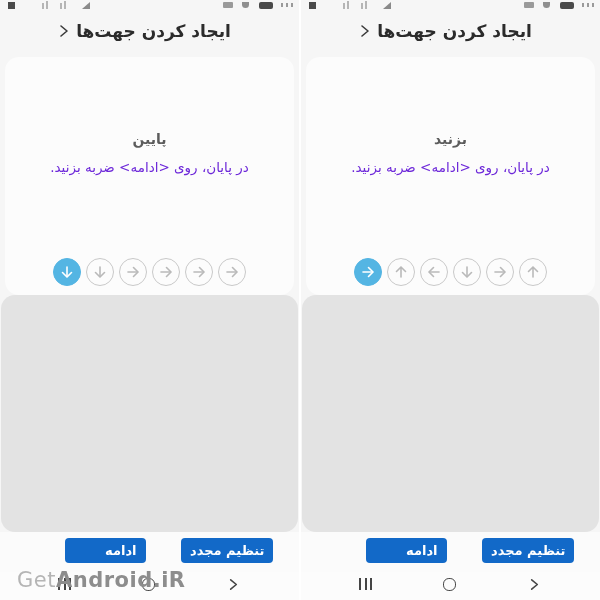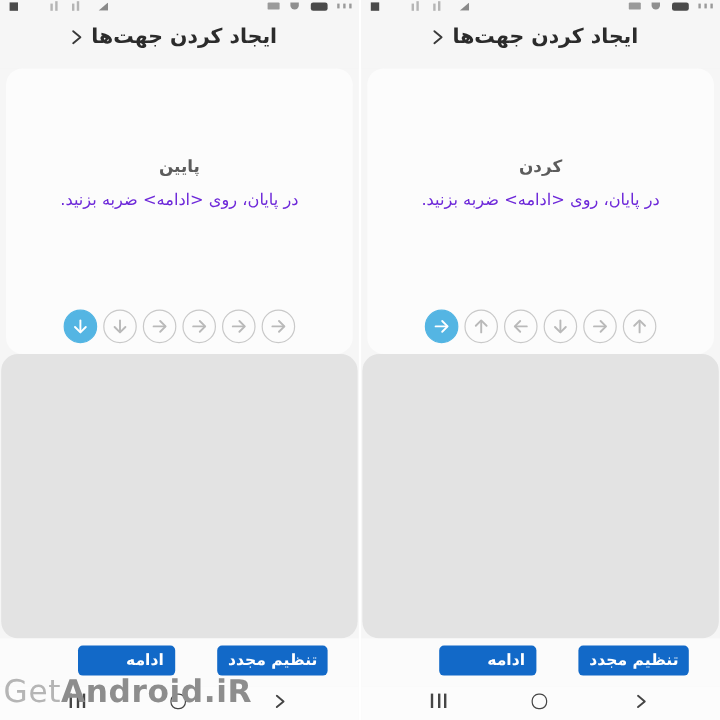--- a/index.html
+++ b/index.html
@@ -82,22 +82,22 @@
     height:28px; background:#fcfcfc;
     display:flex; align-items:center; justify-content:space-between;
     padding:0 58px 4px 58px;
   }
   .nav-ic{ display:flex; align-items:center; justify-content:center; cursor:pointer; }
   .recents{ gap:3.5px; }
   .recents i{ display:block; width:2px; height:12px; background:#454545; }
   .home i{ display:block; width:13px; height:13px; border:1.7px solid #454545; border-radius:45%; }
   
   .watermark{
-    position:absolute; left:3px; bottom:8px; z-index:5;
-    font-size:26px; letter-spacing:0.5px; pointer-events:none;
+    position:absolute; left:17px; bottom:8px; z-index:5;
+    font-size:21px; letter-spacing:0.5px; pointer-events:none;
   }
   .wm-light{ color:#b5b5b5; font-weight:400; }
   .wm-bold{ color:#8d8d8d; font-weight:700; }
 </style>
 </head>
 <body>
 
 <div class="panel">
   <div class="statusbar">
     <span class="sb-shape sb-dark sb-sq"></span>
@@ -202,21 +202,21 @@
   </div>
   <div class="header">
     <span class="back-btn">
       <svg width="16" height="16" viewBox="0 0 16 16" fill="none">
           <polyline points="5,3 11,8 5,13" stroke="#3a3a3a" stroke-width="1.6" stroke-linecap="round" stroke-linejoin="round"></polyline>
         </svg>
     </span>
     <span class="title">ایجاد کردن جهت‌ها</span>
   </div>
   <div class="card">
-    <div class="direction-word">کردن</div>
+    <div class="direction-word">بزنید</div>
     <div class="instruction">در پایان، روی &lt;ادامه&gt; ضربه بزنید.</div>
     <div class="arrow-row">
         <div class="acirc active">
           <svg class="" width="16" height="16" viewBox="0 0 16 16" fill="none">
             <line class="stroke" x1="3" y1="8" x2="12.5" y2="8" stroke-width="1.6" stroke-linecap="round"></line>
             <polyline class="stroke" points="8.5,3.5 13,8 8.5,12.5" stroke-width="1.6" stroke-linecap="round" stroke-linejoin="round" fill="none"></polyline>
           </svg>
         </div>
         <div class="acirc">
           <svg class="rot-up" width="16" height="16" viewBox="0 0 16 16" fill="none">

